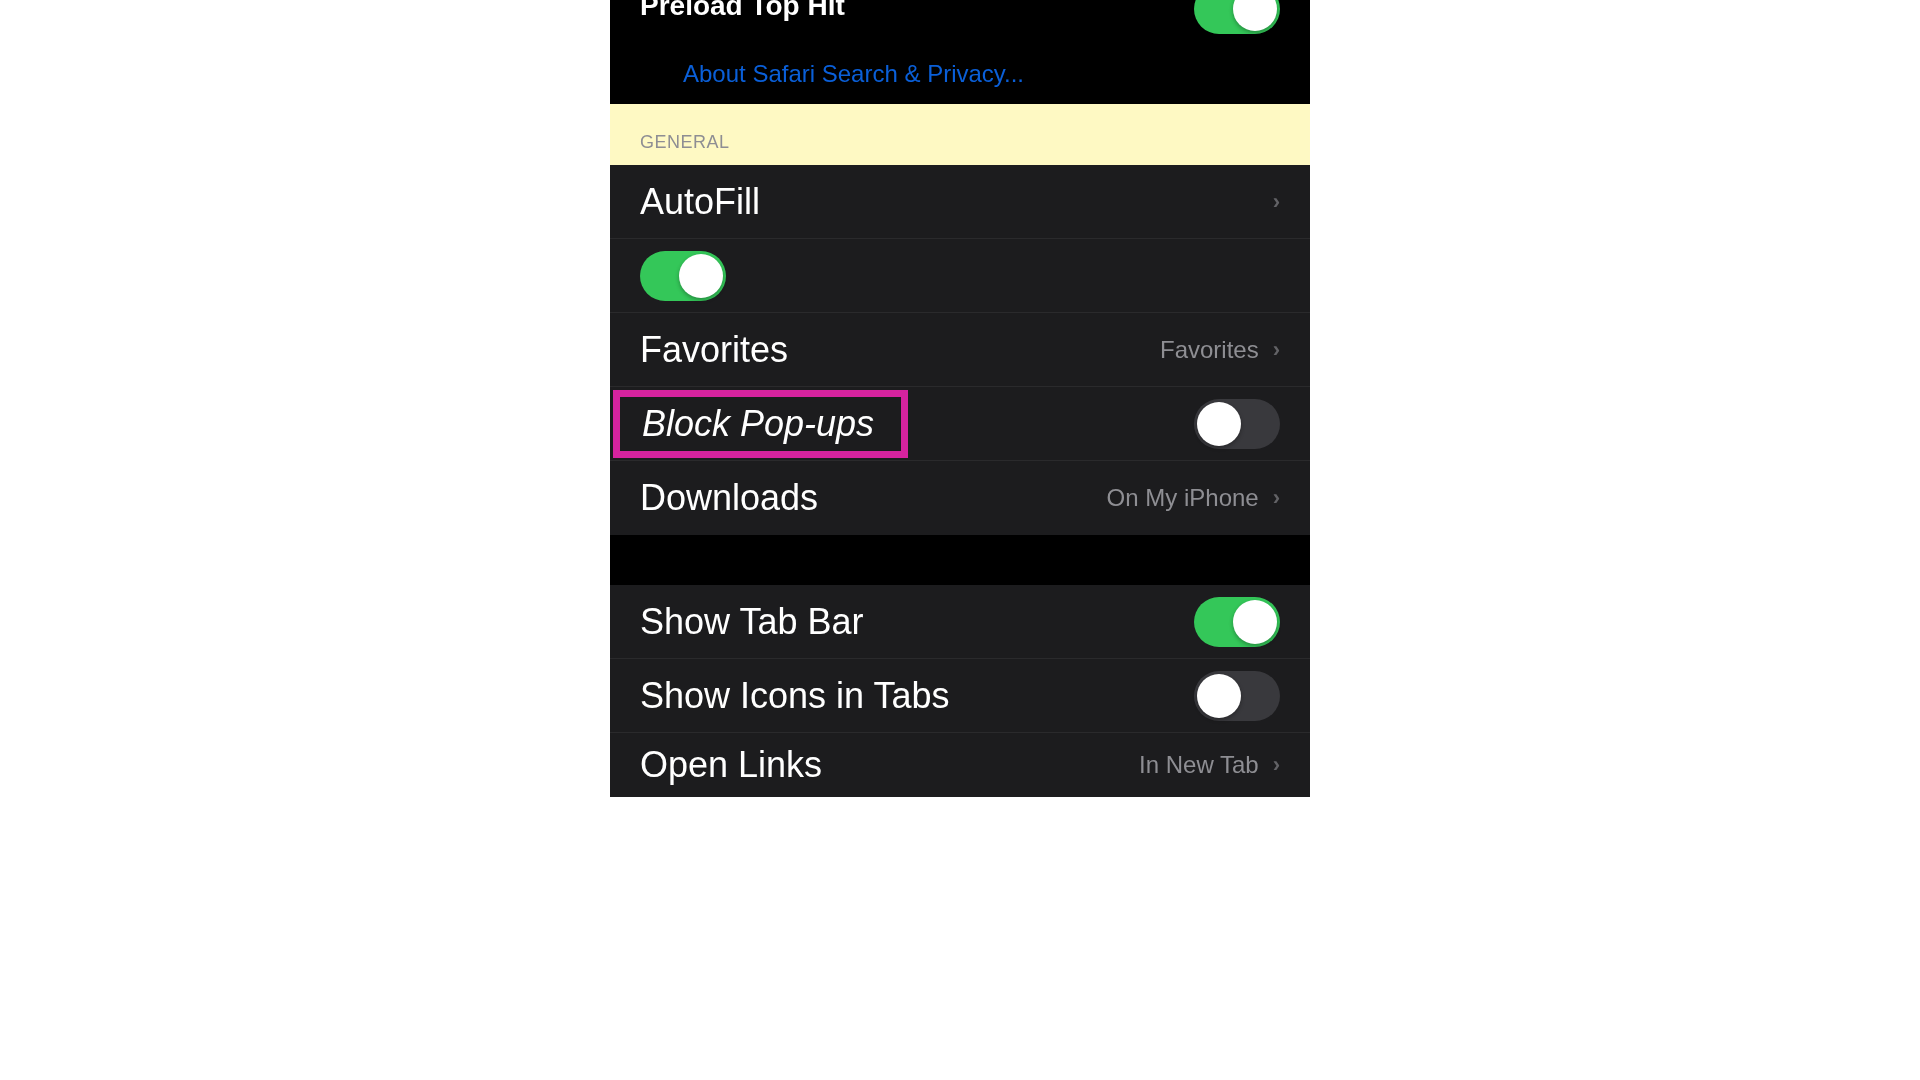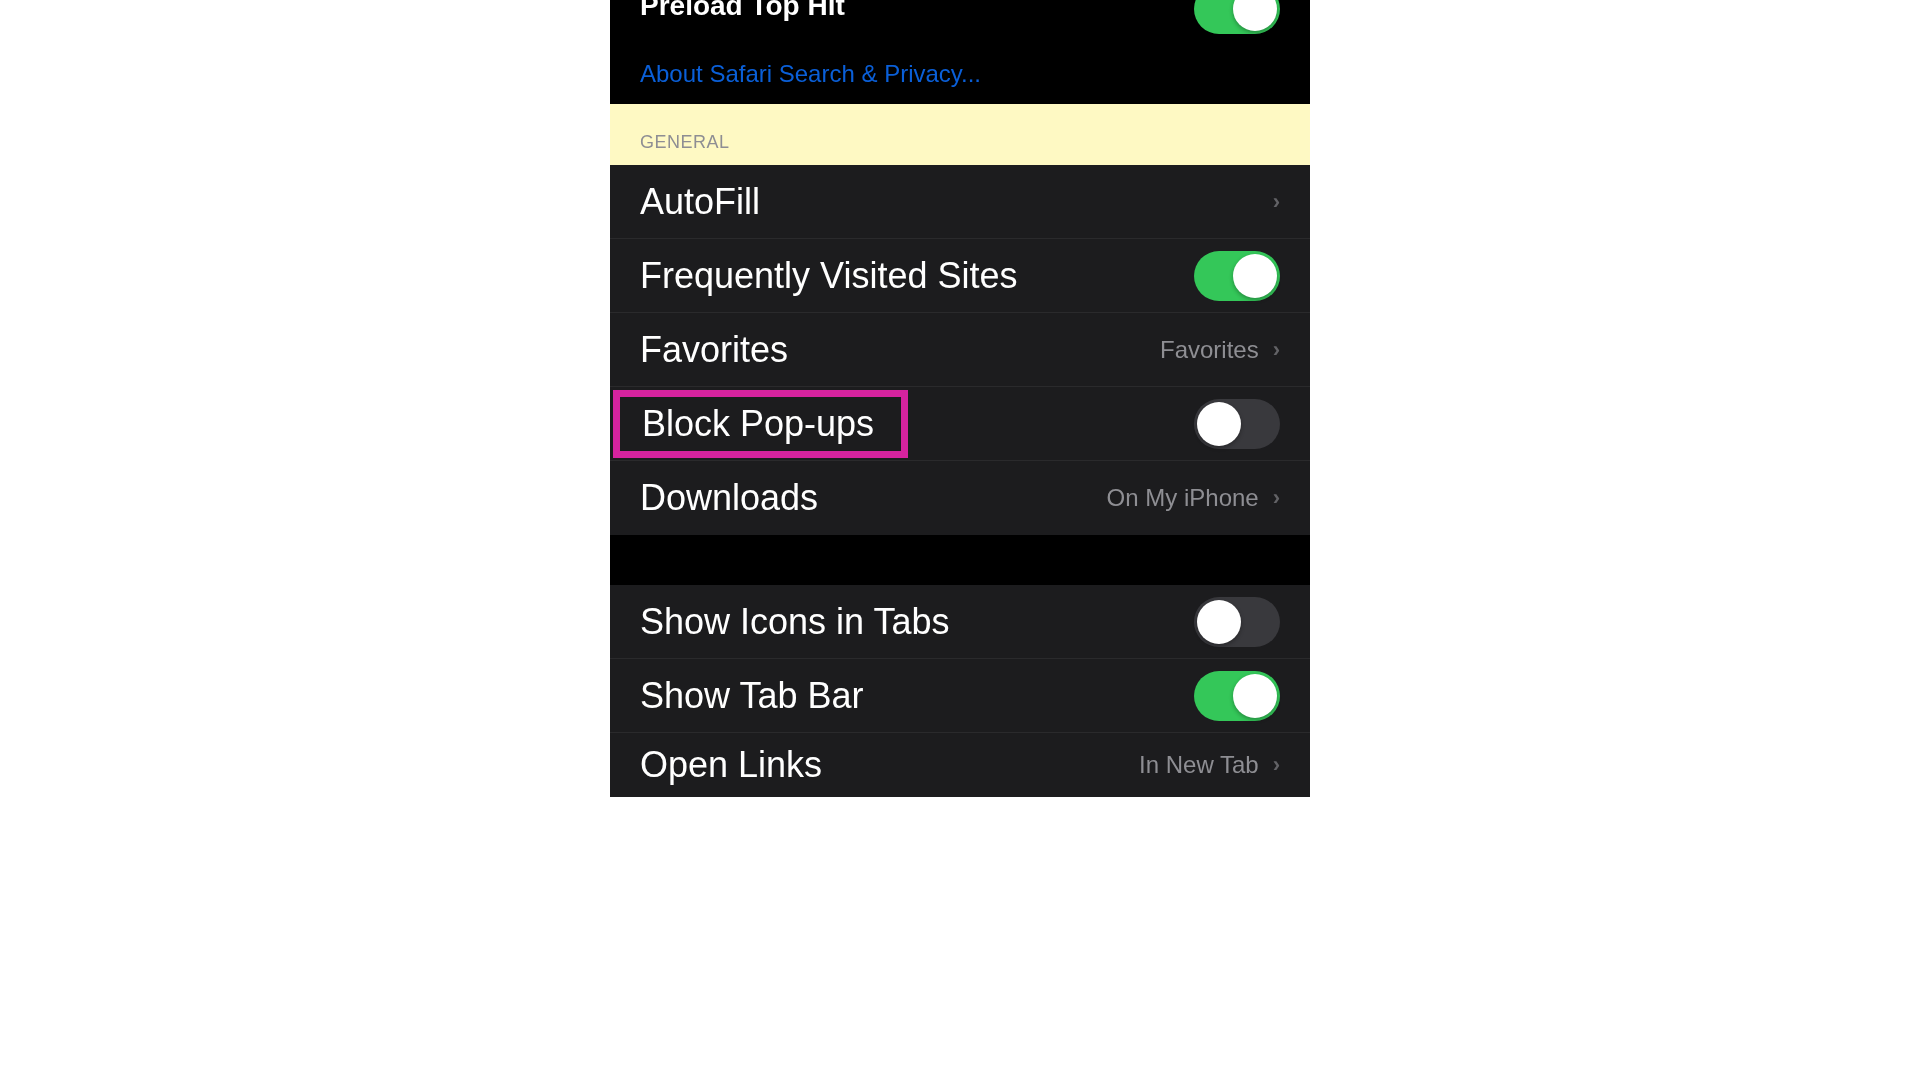--- a/index.html
+++ b/index.html
@@ -38,20 +38,21 @@
       font-weight: 400;
     }
     .row-top .row-label {
       font-size: 28px;
       font-weight: 600;
     }
     .row-link {
       color: #0a5fd8;
       font-size: 24px;
       font-weight: 500;
+      margin-left: 43px;
     }
     .section-header {
       background: #fef9c3;
       padding: 28px 30px 12px 30px;
     }
     .section-title {
       color: #8e8e93;
       font-size: 18px;
       font-weight: 400;
       letter-spacing: 0.5px;
@@ -103,21 +104,21 @@
       background: #000000;
       height: 50px;
     }
     .row-top {
       min-height: 54px;
       padding-top: 0;
       align-items: flex-start;
     }
     .row-top .toggle { margin-top: -6px; }
     .row-last { min-height: 64px; gap: 20px; }
-    .left-indent { padding-left: 2px; }
+    .left-indent { padding-left: 2px; font-style: italic; }
   </style>
 </head>
 <body>
 
 <div class="device-panel">
 
   <div class="row row-black row-top">
     <span class="row-label">Preload Top Hit</span>
     <div class="toggle on">
       <div class="toggle-knob"></div>
@@ -133,21 +134,20 @@
   </div>
 
   <div class="row">
     <span class="row-label">AutoFill</span>
     <div class="row-right">
       <span class="chevron">›</span>
     </div>
   </div>
 
   <div class="row">
-    <span class="row-label">Frequently Visited Sites</span>
     <div class="toggle on">
       <div class="toggle-knob"></div>
     </div>
   </div>
 
   <div class="row">
     <span class="row-label">Favorites</span>
     <div class="row-right">
       <span class="row-value">Favorites</span>
       <span class="chevron">›</span>
@@ -167,33 +167,33 @@
     <div class="row-right">
       <span class="row-value">On My iPhone</span>
       <span class="chevron">›</span>
     </div>
   </div>
 
   <div class="spacer"></div>
 
 
   <div class="row">
+    <span class="row-label">Show Tab Bar</span>
+    <div class="toggle on">
+      <div class="toggle-knob"></div>
+    </div>
+  </div>
+
+  <div class="row">
     <span class="row-label">Show Icons in Tabs</span>
     <div class="toggle off">
       <div class="toggle-knob"></div>
     </div>
   </div>
 
-  <div class="row">
-    <span class="row-label">Show Tab Bar</span>
-    <div class="toggle on">
-      <div class="toggle-knob"></div>
-    </div>
-  </div>
-
   <div class="row row-last" style="border-bottom:none;">
     <span class="row-label">Open Links</span>
     <div class="row-right">
       <span class="row-value">In New Tab</span>
       <span class="chevron">›</span>
     </div>
   </div>
 
 </div>
 

